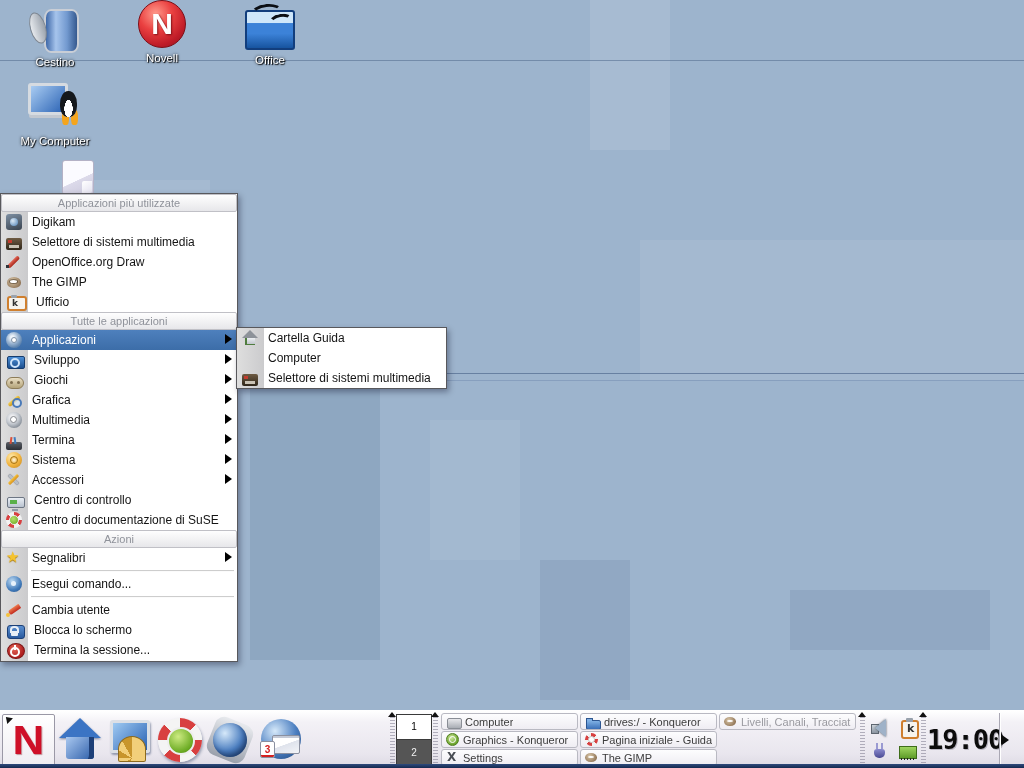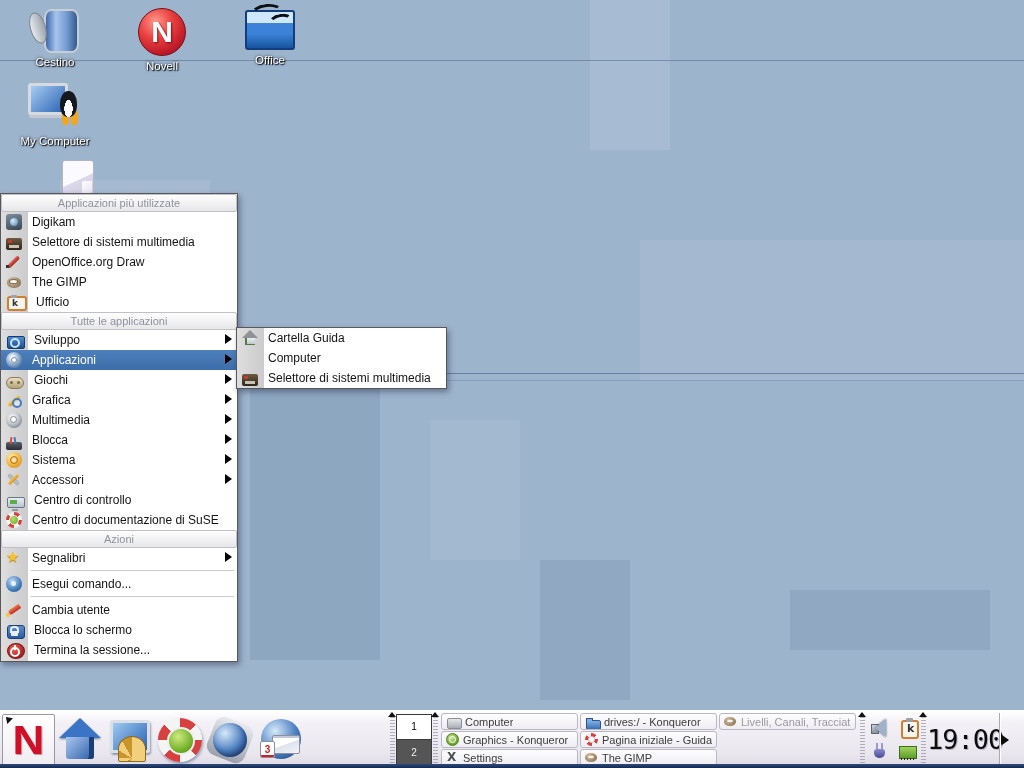--- a/index.html
+++ b/index.html
@@ -200,21 +200,21 @@
   .T-volume::after{left:5px;top:1px;border-top:9px solid transparent;border-bottom:9px solid transparent;border-right:11px solid #9fb2c8;filter:drop-shadow(0 0 1px #4a5560);}
   .T-klipper{width:14px;height:15px;left:2px;top:2px;background:#f7f4ee;border:2px solid #cf7f2e;border-radius:3px;}
   .T-klipper::before{width:7px;height:4px;background:#9aa2ac;left:3px;top:-4px;border-radius:1px;}
   .T-klipper::after{content:'k';font:bold 11px/14px "DejaVu Sans",sans-serif;color:#333;left:4px;top:0;}
   .T-plug::before{left:4px;top:7px;width:11px;height:9px;border-radius:3px 3px 5px 5px;background:linear-gradient(#8a8ace,#4a4a92);}
   .T-plug::after{left:6px;top:1px;width:2px;height:6px;background:#9a9ad2;box-shadow:5px 0 0 #9a9ad2;}
   .T-netcard::before{left:1px;top:4px;width:16px;height:11px;background:linear-gradient(#9ed45e,#5f9c2a);border:1px solid #3f6d1a;}
   .T-netcard::after{left:3px;top:16px;width:13px;height:2px;background:repeating-linear-gradient(90deg,#222 0 1px,transparent 1px 3px);}
 
   #clock{width:72px;flex:0 0 72px;text-align:center;cursor:pointer;
-    font-family:"DejaVu Sans Mono","Liberation Mono",monospace;font-weight:normal;font-size:27px;color:#0c0c0c;
+    font-family:"DejaVu Sans Mono","Liberation Mono",monospace;font-weight:bold;font-size:27px;color:#0c0c0c;
     letter-spacing:-1px;text-shadow:1px 1px 0 #b9b6c2;}
   #panel-divider{width:1px;height:54px;background:#aaa8b4;box-shadow:1px 0 0 #fff;flex:0 0 1px;}
   #hide-btn{width:10px;height:54px;flex:0 0 10px;display:flex;align-items:center;justify-content:center;cursor:pointer;}
   #hide-btn::after{content:'';border-top:5px solid transparent;border-bottom:5px solid transparent;border-left:7px solid #0a0a0a;}
   .spacer{flex:0 0 84px;}
 </style>
 </head>
 <body>
 
 <div id="wallpaper"></div>
@@ -225,21 +225,21 @@
 <div class="patch" style="left:250px;top:380px;width:130px;height:280px;background:rgba(40,70,110,.12);"></div>
 <div class="patch" style="left:430px;top:420px;width:90px;height:140px;background:rgba(255,255,255,.07);"></div>
 <div class="patch" style="left:540px;top:560px;width:90px;height:140px;background:rgba(40,70,110,.10);"></div>
 <div class="patch" style="left:790px;top:590px;width:200px;height:60px;background:rgba(40,70,110,.10);"></div>
 <div class="patch" style="left:0;top:373px;width:1024px;height:1px;background:rgba(90,115,150,.8);"></div>
 <div class="patch" style="left:0;top:380px;width:1024px;height:1px;background:rgba(120,145,180,.6);"></div>
 <div class="patch" style="left:0;top:60px;width:1024px;height:1px;background:rgba(80,105,140,.55);"></div>
 
 <div id="desktop-icons">
     <div class="dicon" style="left: 13px; top: 6px;"><span class="dart D-trash"></span><div class="dlabel">Cestino</div></div>
-    <div class="dicon" style="left: 120px; top: 8px;"><span class="dart D-novell"></span><div class="dlabel">Novell</div></div>
+    <div class="dicon" style="left: 120px; top: 0;"><span class="dart D-novell"></span><div class="dlabel">Novell</div></div>
     <div class="dicon" style="left: 228px; top: 6px;"><span class="dart D-office"></span><div class="dlabel">Office</div></div>
     <div class="dicon" style="left: 13px; top: 83px;"><span class="dart D-mycomputer"></span><div class="dlabel">My Computer</div></div>
     <div class="dicon" style="left: 36px; top: 160px;"><span class="dart D-package"></span></div>
   </div>
 
 <div id="kmenu">
     <div class="menu-header">Applicazioni più utilizzate</div>
     <div class="menu-item">
       <span class="ic ic-digikam"></span>
       <span class="mi-label">Digikam</span>
@@ -254,48 +254,48 @@
     </div>
     <div class="menu-item">
       <span class="ic ic-gimp"></span>
       <span class="mi-label">The GIMP</span>
     </div>
     <div class="menu-item">
       <span class="ic ic-klipper"></span>
       <span class="mi-label">Ufficio</span>
     </div>
     <div class="menu-header">Tutte le applicazioni</div>
-    <div class="menu-item">
-      <span class="ic ic-development"></span>
-      <span class="mi-label">Sviluppo</span>
-      <span class="mi-arrow"></span>
-    </div>
     <div class="menu-item highlighted">
       <span class="ic ic-applications"></span>
       <span class="mi-label">Applicazioni</span>
       <span class="mi-arrow"></span>
     </div>
     <div class="menu-item">
+      <span class="ic ic-development"></span>
+      <span class="mi-label">Sviluppo</span>
+      <span class="mi-arrow"></span>
+    </div>
+    <div class="menu-item">
       <span class="ic ic-games"></span>
       <span class="mi-label">Giochi</span>
       <span class="mi-arrow"></span>
     </div>
     <div class="menu-item">
       <span class="ic ic-graphics"></span>
       <span class="mi-label">Grafica</span>
       <span class="mi-arrow"></span>
     </div>
     <div class="menu-item">
       <span class="ic ic-multimedia"></span>
       <span class="mi-label">Multimedia</span>
       <span class="mi-arrow"></span>
     </div>
     <div class="menu-item">
       <span class="ic ic-office-cat"></span>
-      <span class="mi-label">Blocca</span>
+      <span class="mi-label">Termina</span>
       <span class="mi-arrow"></span>
     </div>
     <div class="menu-item">
       <span class="ic ic-system"></span>
       <span class="mi-label">Sistema</span>
       <span class="mi-arrow"></span>
     </div>
     <div class="menu-item">
       <span class="ic ic-accessories"></span>
       <span class="mi-label">Accessori</span>

